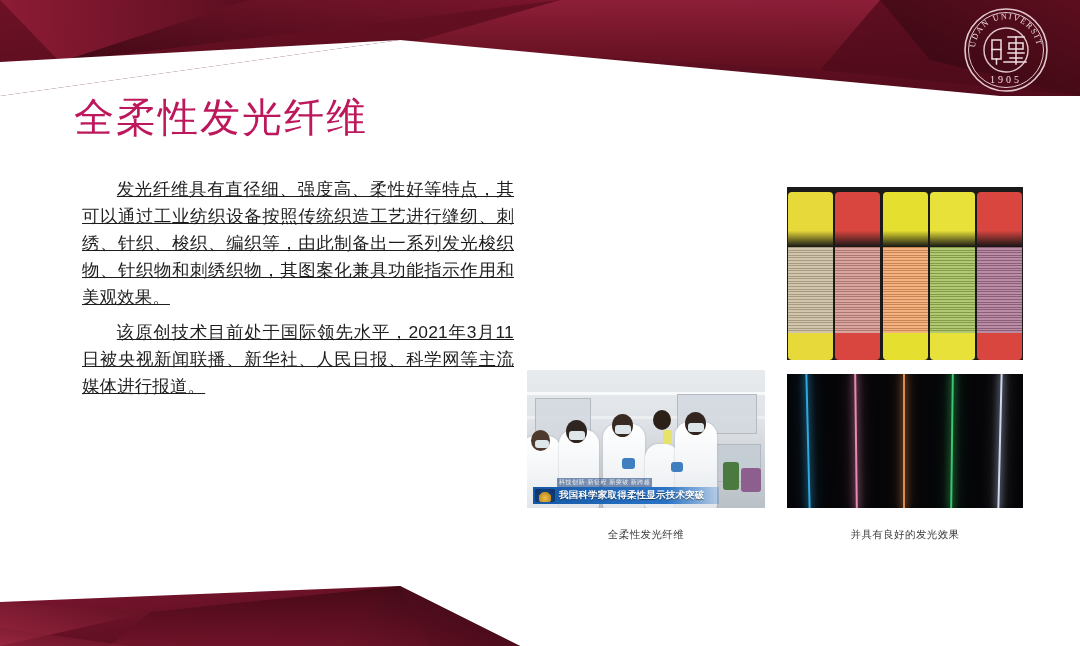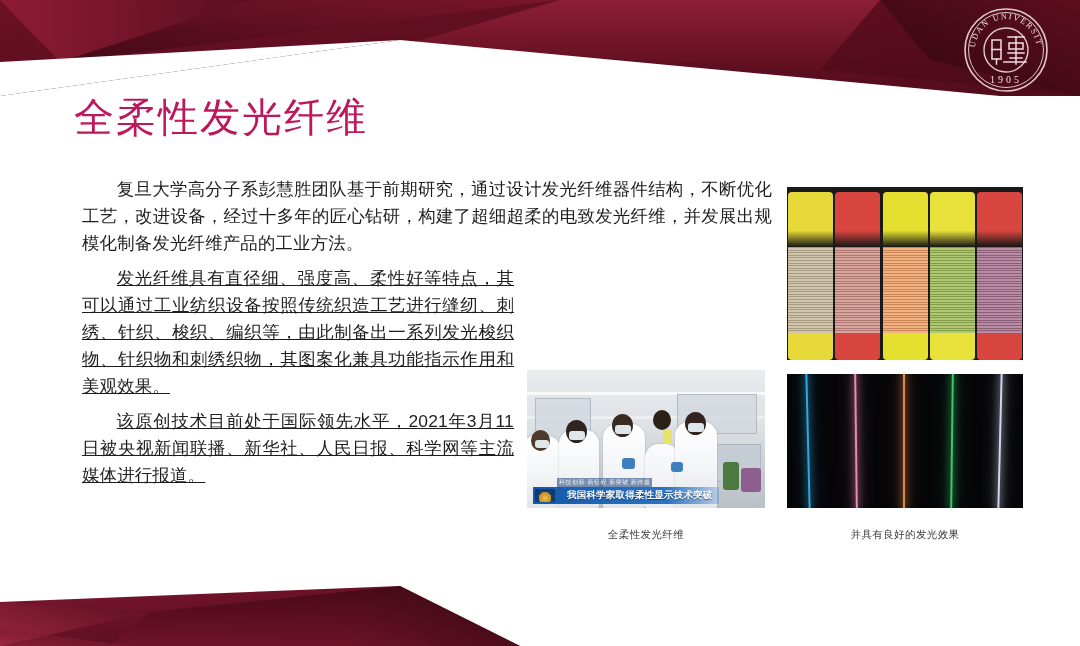--- a/index.html
+++ b/index.html
@@ -124,21 +124,21 @@
   .chyron-logo {
     width: 20px; height: 13px; margin-left: 2px;
     border-radius: 2px;
     background: radial-gradient(circle at 50% 70%, #f0c14b 0%, #c08a20 45%, #12407c 46%, #0d2f5e 100%);
     flex: none;
   }
   .chyron-text {
     color: #ffffff;
     font-size: 9.5px;
     font-weight: bold;
-    margin-left: 12px;
+    margin-left: 4px;
     white-space: nowrap;
     letter-spacing: 0.2px;
     text-shadow: 0 1px 1px rgba(0,0,0,0.5);
   }
   .chyron-top {
     position: absolute;
     left: 30px; bottom: 21px;
     font-size: 6px;
     color: #f2f2f2;
     background: rgba(20,60,120,0.55);
@@ -306,21 +306,20 @@
         <line x1="46" y1="47" x2="62" y2="47"></line>
         <line x1="48" y1="52" x2="60" y2="52"></line>
         <line x1="42" y1="56" x2="64" y2="56"></line>
       </g>
     </svg>
   </div>
 
   <div class="page-title">全柔性发光纤维</div>
 
   <div class="body-col">
-    <p class="para">复旦大学高分子系彭慧胜团队基于前期研究，通过设计发光纤维器件结构，不断优化工艺，改进设备，经过十多年的匠心钻研，构建了超细超柔的电致发光纤维，并发展出规模化制备发光纤维产品的工业方法。</p>
     <p class="para narrow">发光纤维具有直径细、强度高、柔性好等特点，其可以通过工业纺织设备按照传统织造工艺进行缝纫、刺绣、针织、梭织、编织等，由此制备出一系列发光梭织物、针织物和刺绣织物，其图案化兼具功能指示作用和美观效果。</p>
     <p class="para narrow">该原创技术目前处于国际领先水平，2021年3月11日被央视新闻联播、新华社、人民日报、科学网等主流媒体进行报道。</p>
   </div>
 
   <div class="news-figure">
     <div class="news-photo">
       <div class="lab-bg"></div>
       <div class="shelf" style="top:22px"></div>
       <div class="shelf" style="top:46px;opacity:.5"></div>
       <div class="cabinet" style="left:8px;top:28px;width:56px;height:44px"></div>

